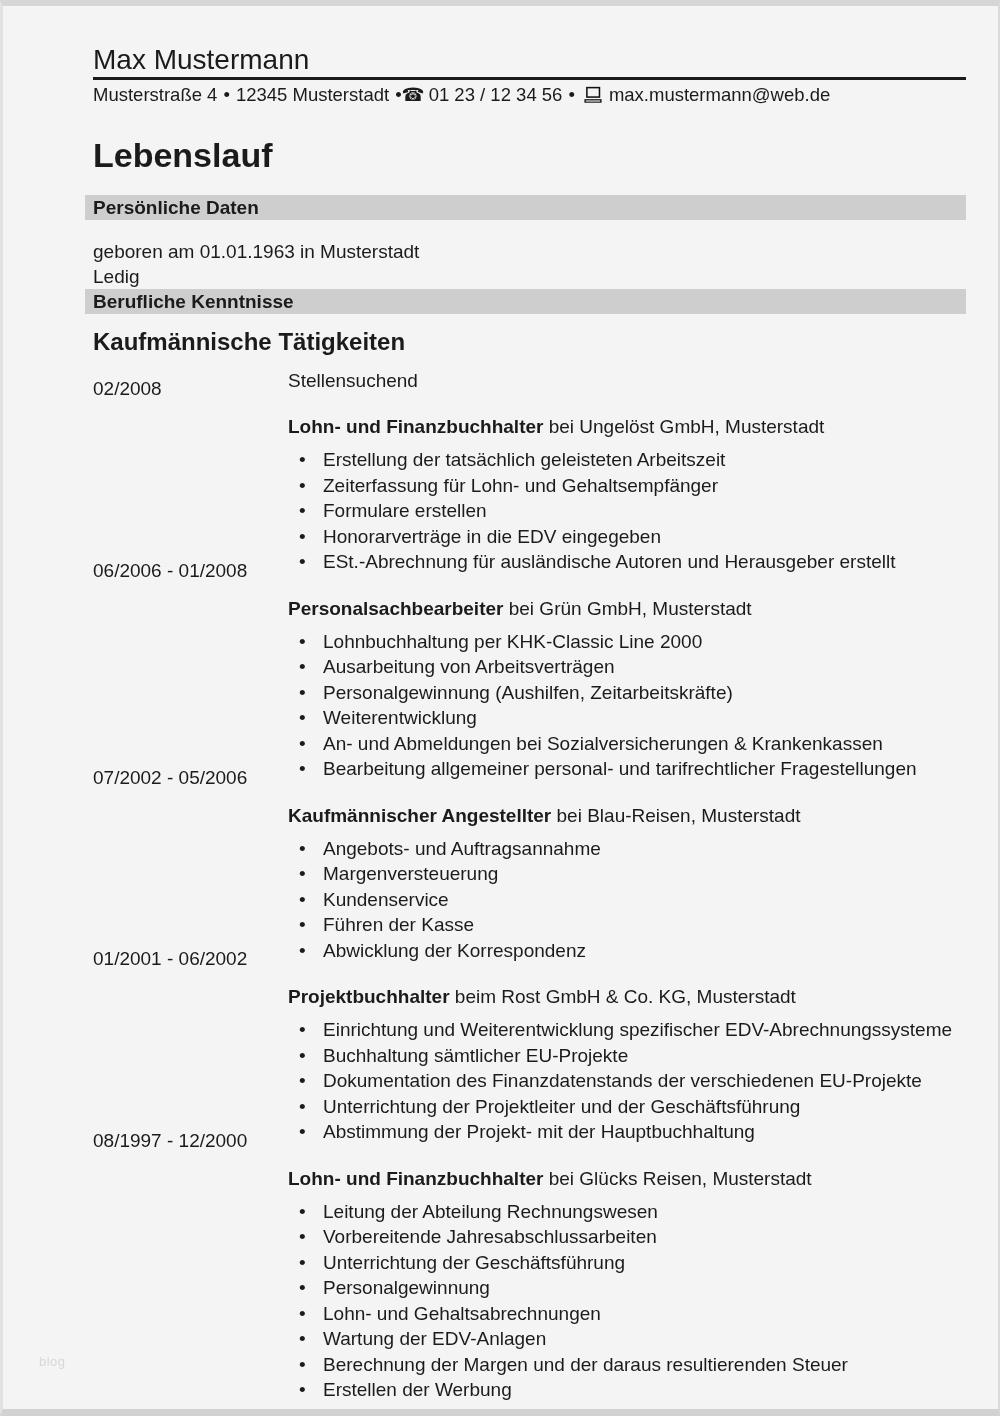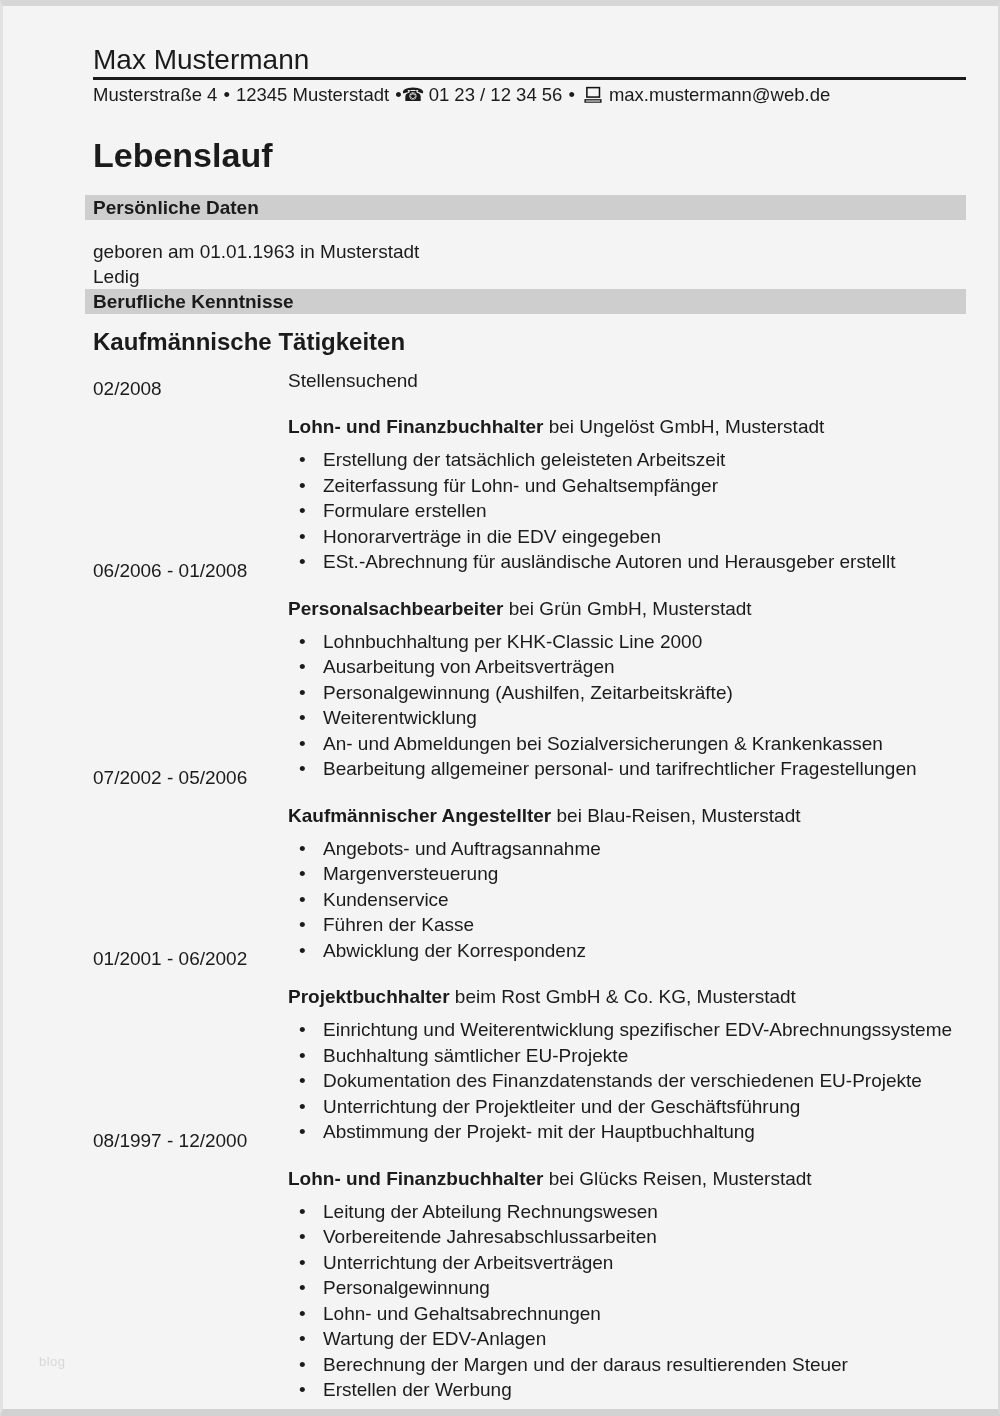--- a/index.html
+++ b/index.html
@@ -155,21 +155,21 @@
     </div>
   </div>
 
   <div class="entry">
     <div class="period">03/1996 - 07/1997</div>
     <div class="details">
       <div class="role-line"><span class="role bold">Lohn- und Finanzbuchhalter</span><span class="company"> bei Glücks Reisen, Musterstadt</span></div>
       <ul class="duties">
             <li>Leitung der Abteilung Rechnungswesen</li>
             <li>Vorbereitende Jahresabschlussarbeiten</li>
-            <li>Unterrichtung der Arbeitsverträgen</li>
+            <li>Unterrichtung der Geschäftsführung</li>
             <li>Personalgewinnung</li>
             <li>Lohn- und Gehaltsabrechnungen</li>
             <li>Wartung der EDV-Anlagen</li>
             <li>Berechnung der Margen und der daraus resultierenden Steuer</li>
             <li>Erstellen der Werbung</li>
             <li>Reiseleitung bei Fahrten nach Norwegen und Paris/London</li>
           </ul>
     </div>
   </div>
 </div>

